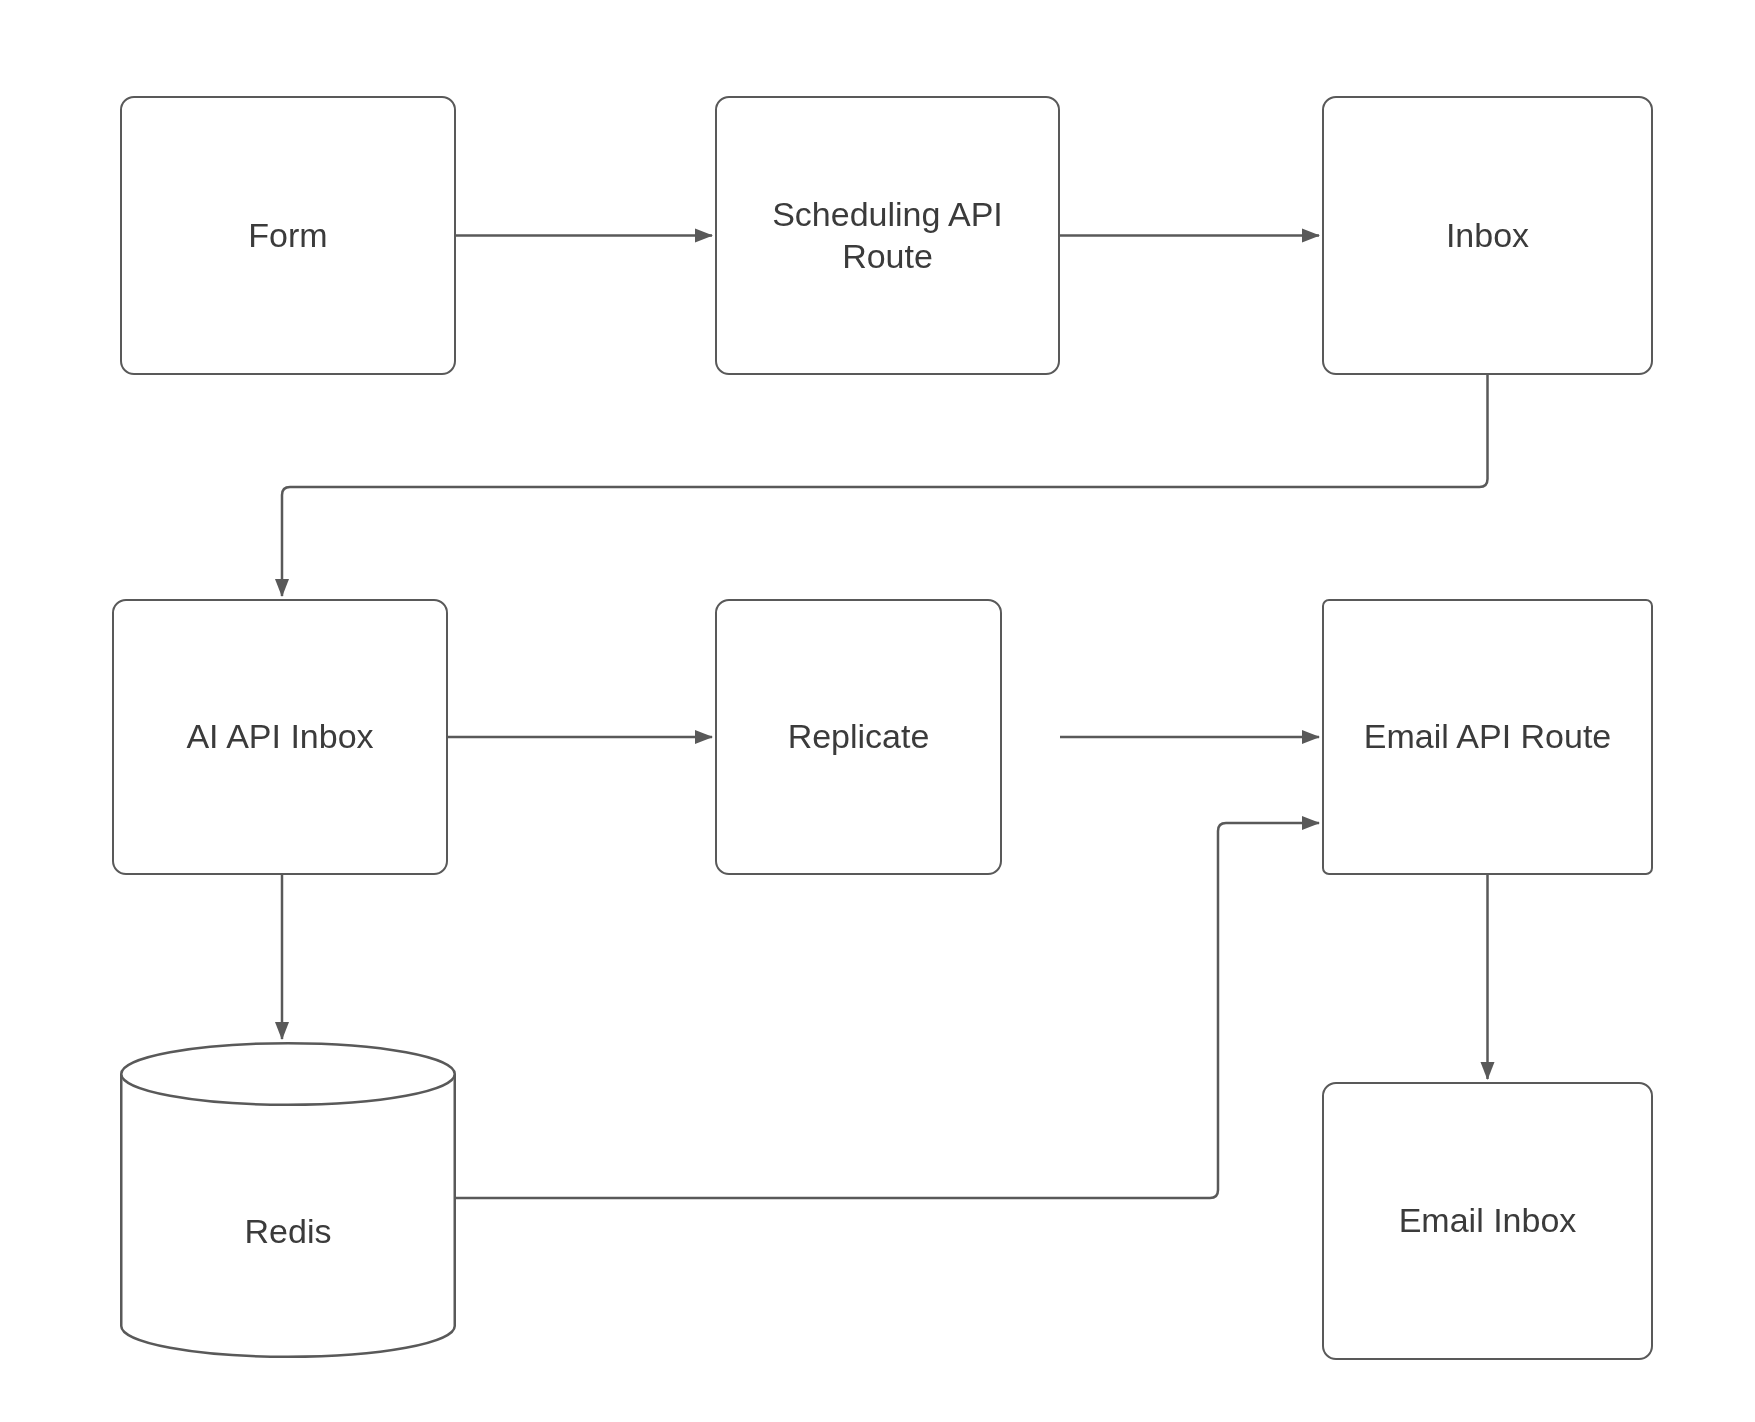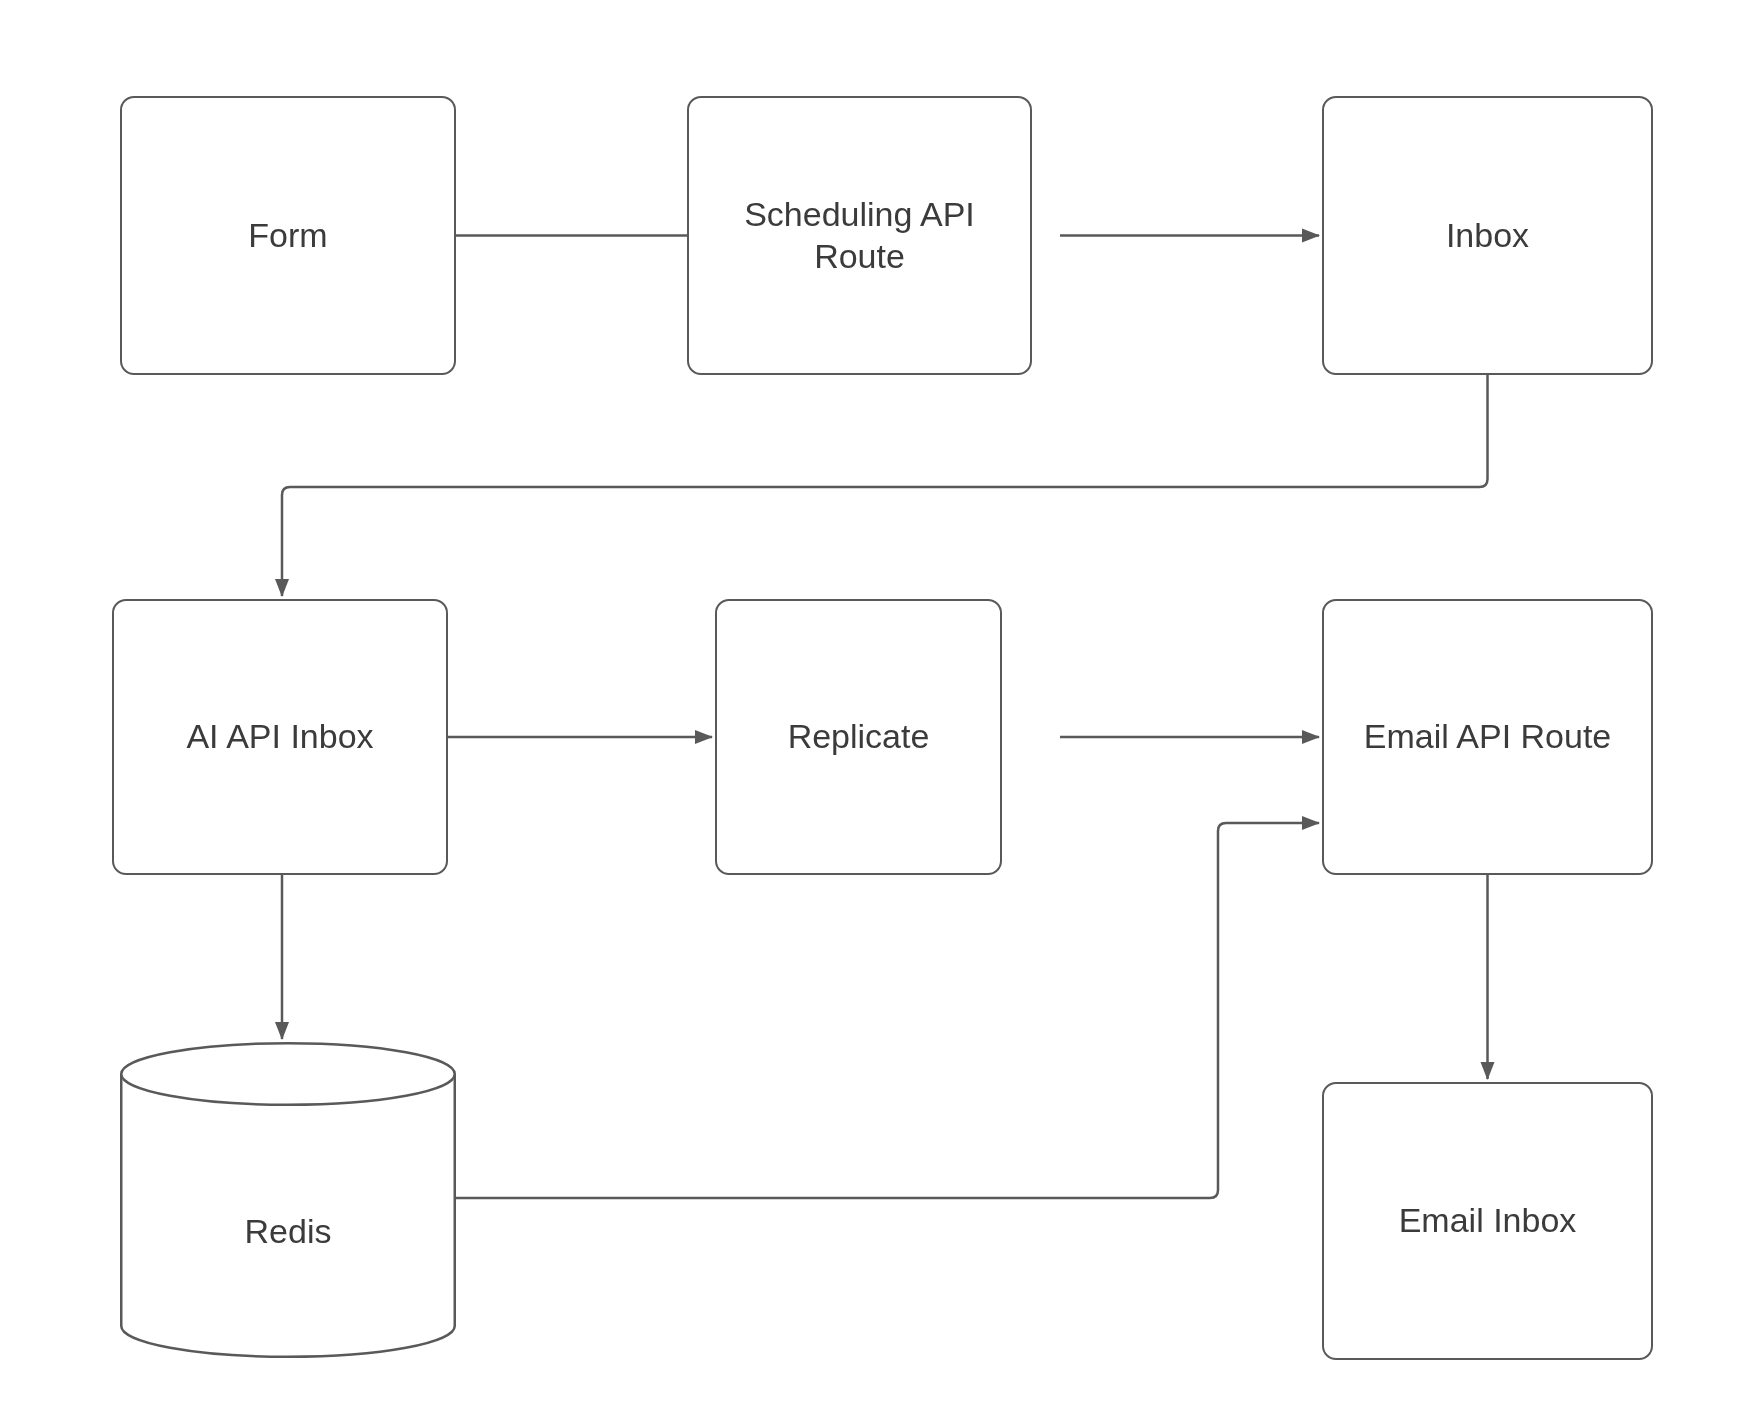--- a/index.html
+++ b/index.html
@@ -59,25 +59,25 @@
     height: 100%;
   }
   .cyl-shape {
     fill: var(--background);
     stroke: var(--stroke);
     stroke-width: 2.5;
   }
   .label { position: relative; }
   
   #node-form           { left: 120px;  top: 96px;   width: 336px; height: 279px; }
-  #node-scheduling     { left: 687px;  top: 96px;   width: 345px; height: 279px; }
+  #node-scheduling     { left: 715px;  top: 96px;   width: 345px; height: 279px; }
   #node-qstash         { left: 1322px; top: 96px;   width: 331px; height: 279px; }
   #node-ai             { left: 112px;  top: 599px;  width: 336px; height: 276px; }
   #node-replicate      { left: 715px;  top: 599px;  width: 287px; height: 276px; }
-  #node-email-api      { left: 1322px; top: 599px;  width: 331px; height: 276px; }
+  #node-email-api      { left: 1322px; top: 599px;  width: 331px; height: 276px; border-radius: 7px; }
   #node-redis          { left: 112px;  top: 1042px; width: 336px; height: 316px; margin-left: 8px; }
   #node-email-inbox    { left: 1322px; top: 1082px; width: 331px; height: 278px; }
 </style>
 </head>
 <body>
 
 <div class="canvas">
 
   <svg class="edges" viewBox="0 0 1755 1422" xmlns="http://www.w3.org/2000/svg">
     <defs>

